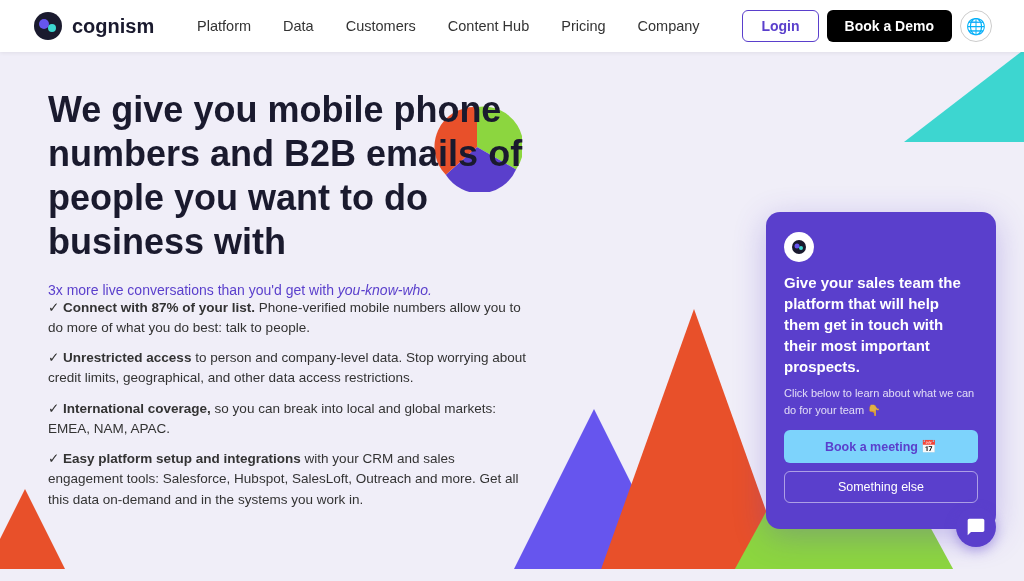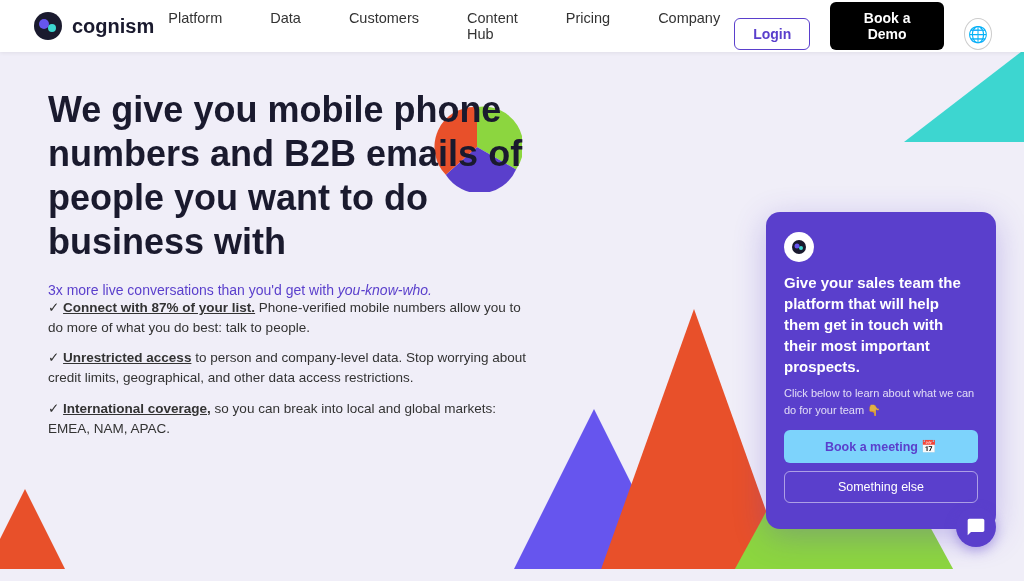--- a/index.html
+++ b/index.html
@@ -29,35 +29,35 @@
       font-weight: 700;
       font-size: 20px;
       color: #1a1a2e;
     }
     .logo-icon {
       width: 32px;
       height: 32px;
     }
     .nav-links {
       display: flex;
-      align-items: flex-start;
-      gap: 20px;
+      align-items: flex-end;
+      gap: 4px;
     }
     .nav-link {
       padding: 8px 14px;
       font-size: 14.5px;
       color: #333;
       cursor: pointer;
       border-radius: 6px;
       font-weight: 500;
     }
     .nav-actions {
       display: flex;
       align-items: flex-end;
-      gap: 20px;
+      gap: 8px;
     }
     .btn-login {
       border: 1.5px solid #5a3fcc;
       color: #5a3fcc;
       background: #fff;
       padding: 7px 18px;
       border-radius: 6px;
       font-size: 14px;
       font-weight: 600;
       cursor: pointer;
@@ -181,21 +181,20 @@
       flex-direction: column;
       gap: 10px;
     }
     .hero-points li {
       font-size: 13.5px;
       color: #333;
       line-height: 1.5;
     }
     .hero-points li strong {
       font-weight: 700;
-      text-decoration: underline;
     }
 
     
     .cta-card {
       position: absolute;
       top: 160px;
       right: 28px;
       width: 230px;
       background: #5a3fcc;
       border-radius: 14px;
@@ -335,20 +334,23 @@
     <ul class="hero-points">
       <li>
         ✓ <strong>Connect with 87% of your list.</strong><span> Phone-verified mobile numbers allow you to do more of what you do best: talk to people.</span>
       </li>
       <li>
         ✓ <strong>Unrestricted access</strong><span> to person and company-level data. Stop worrying about credit limits, geographical, and other data access restrictions.</span>
       </li>
       <li>
         ✓ <strong>International coverage,</strong><span> so you can break into local and global markets: EMEA, NAM, APAC.</span>
       </li>
+      <li>
+        ✓ <strong>Easy platform setup and integrations</strong><span> with your CRM and sales engagement tools: Salesforce, Hubspot, SalesLoft, Outreach and more. Get all this data on-demand and in the systems you work in.</span>
+      </li>
     </ul>
   </div>
 
   <div class="cta-card">
     <div class="cta-card-icon">
       <svg width="16" height="16" viewBox="0 0 32 32" fill="none">
         <circle cx="16" cy="16" r="14" fill="#1a1a2e"></circle>
         <circle cx="12" cy="14" r="5" fill="#6655ee"></circle>
         <circle cx="20" cy="18" r="4" fill="#3dd6d0"></circle>
       </svg>

